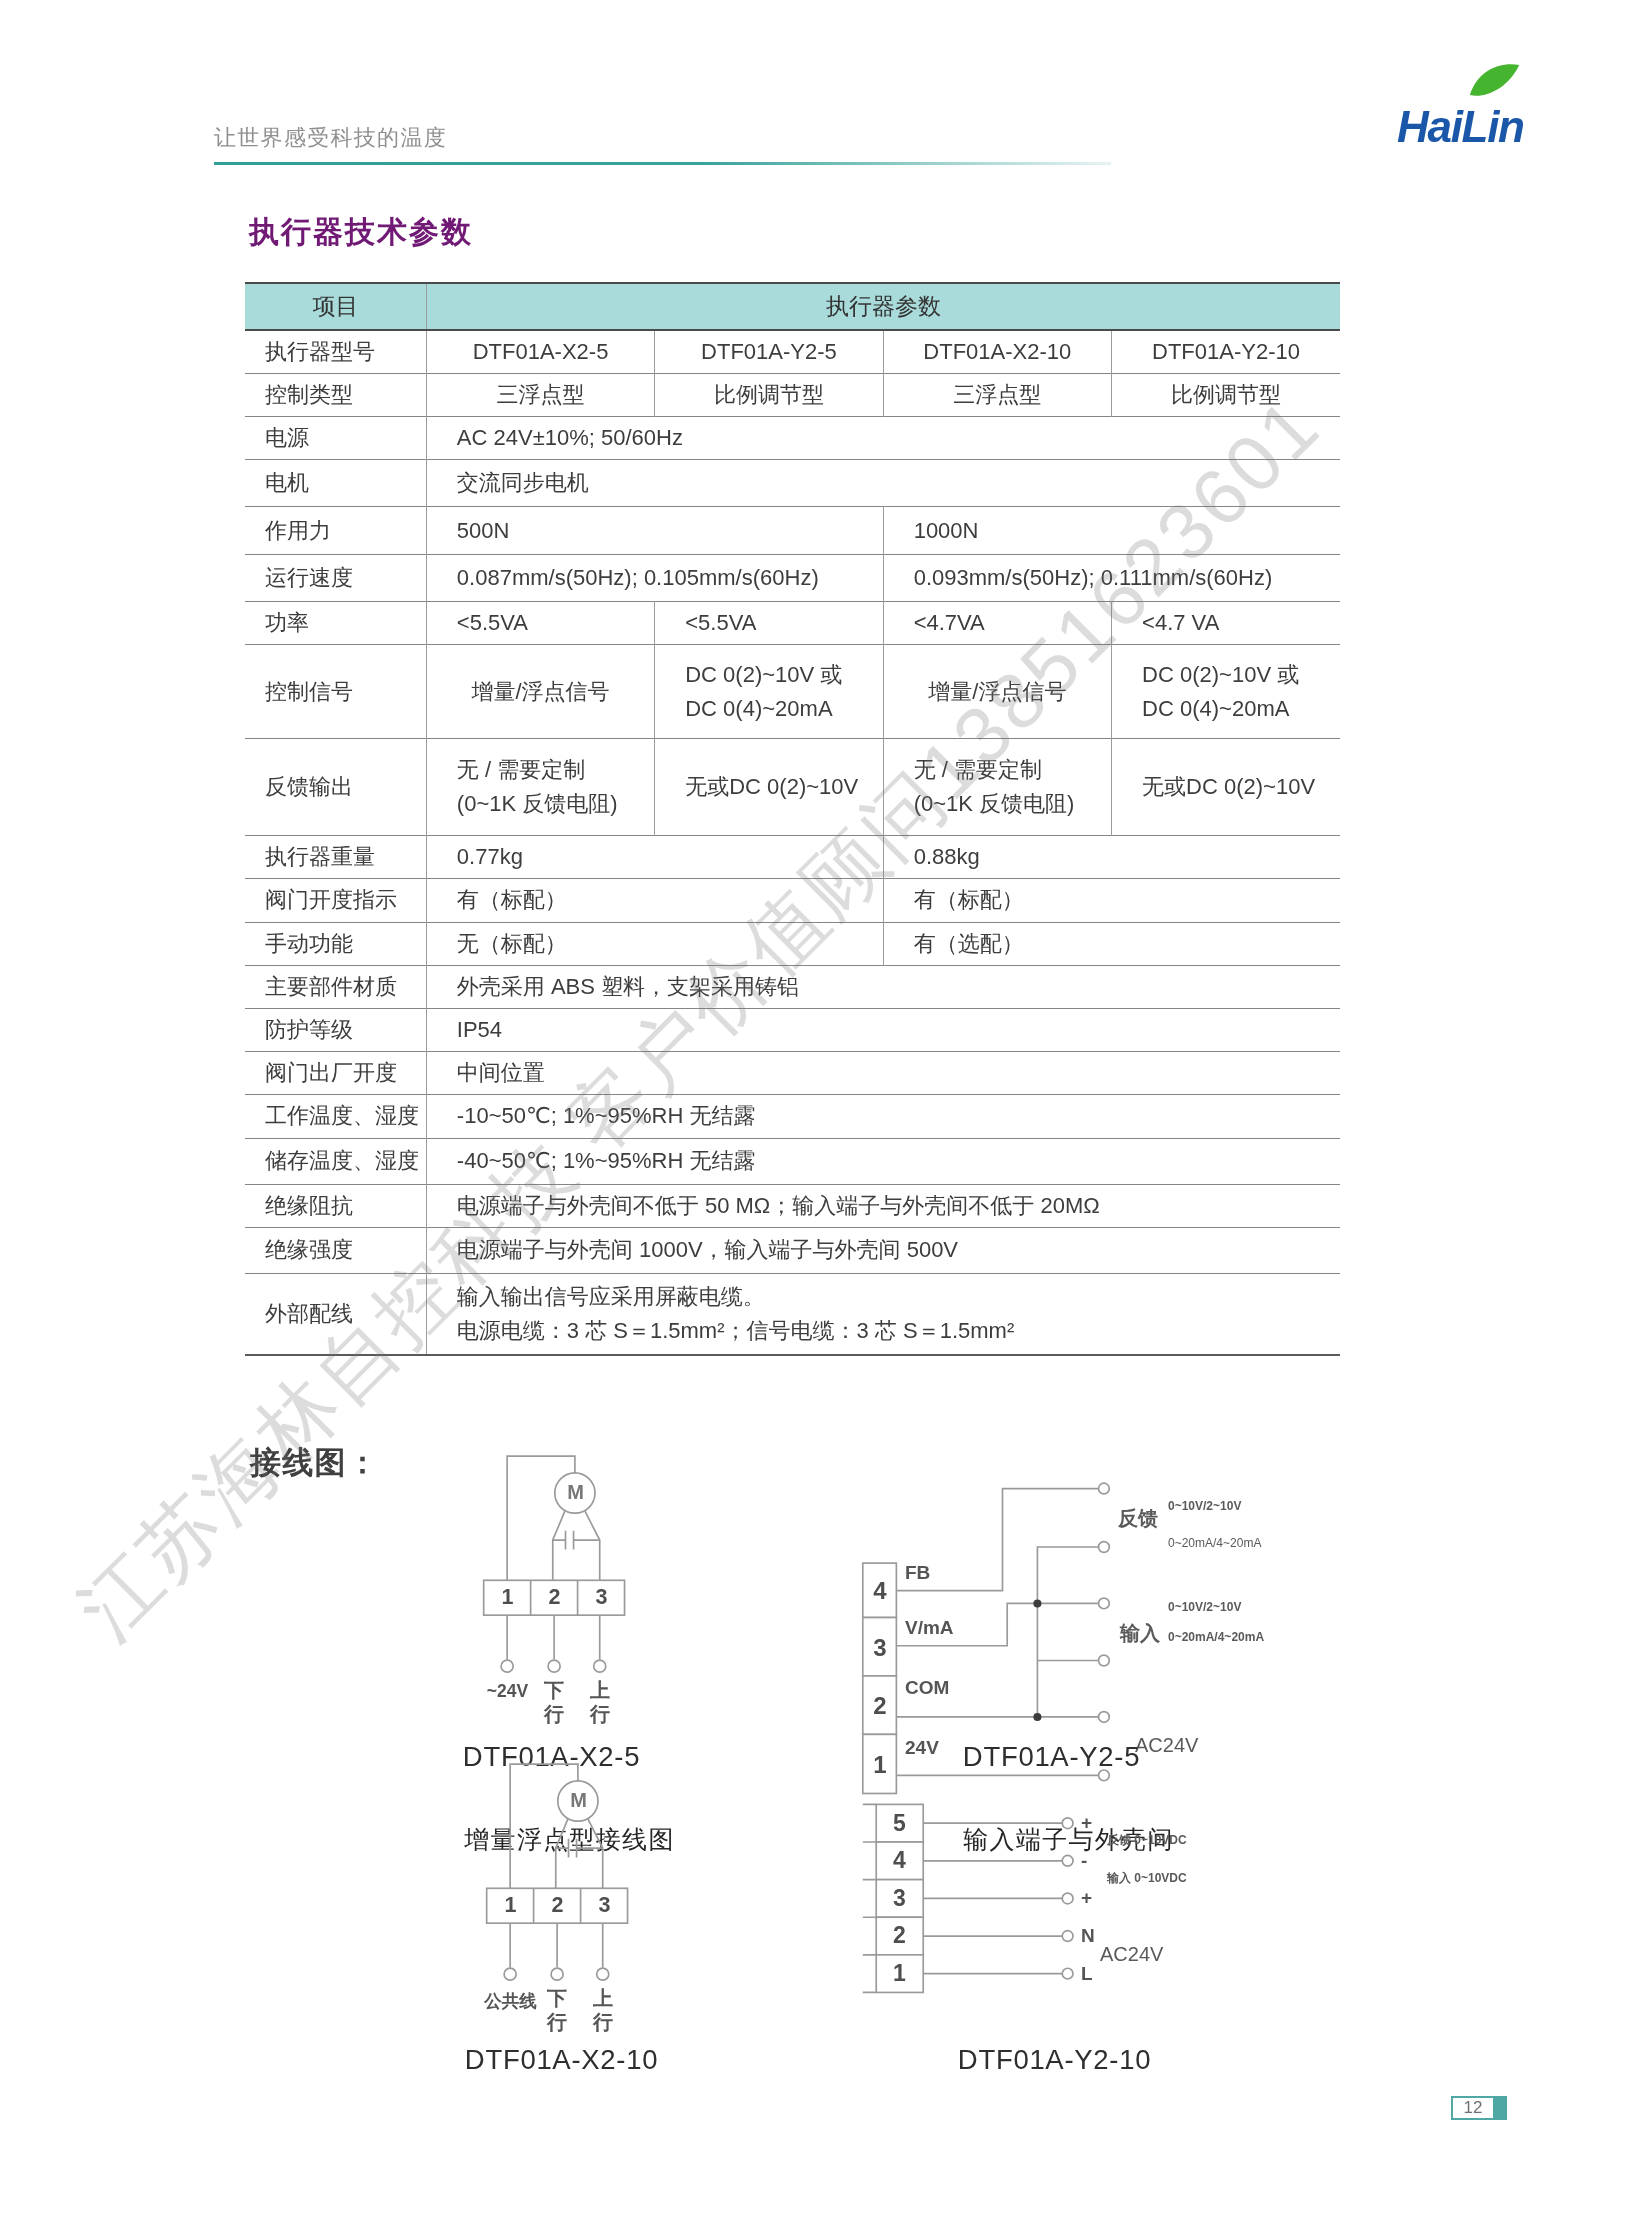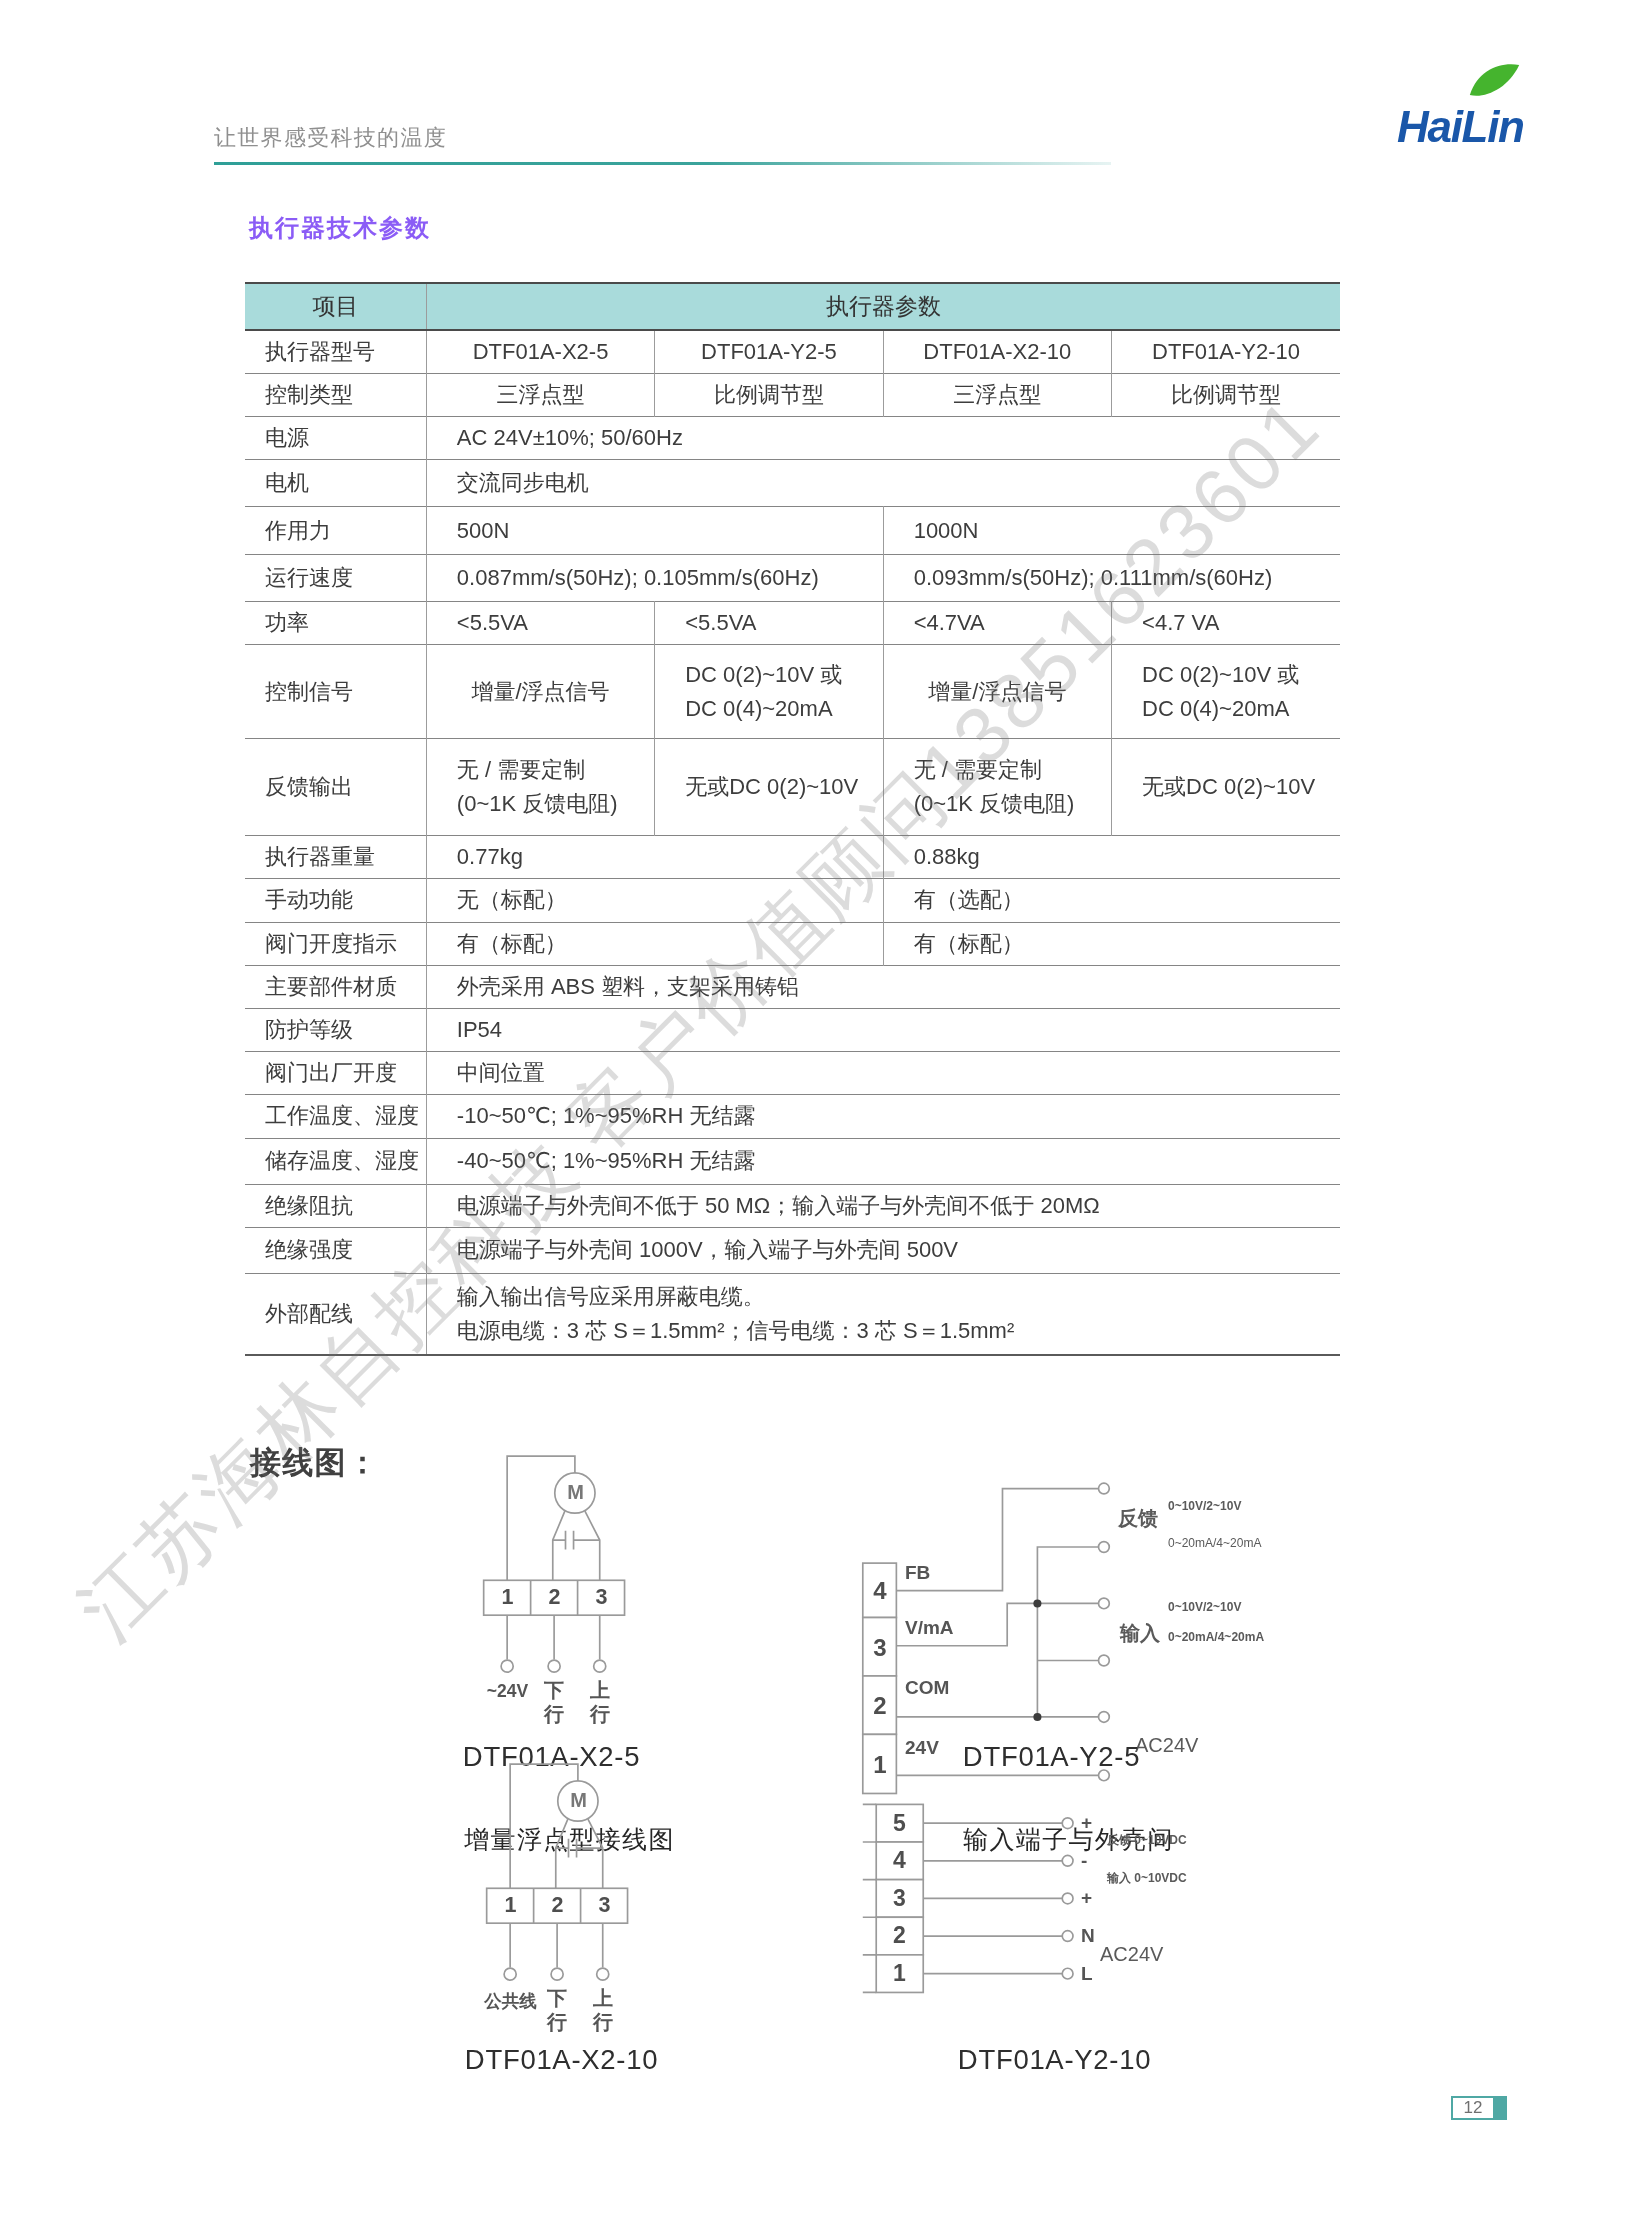--- a/index.html
+++ b/index.html
@@ -9,21 +9,21 @@
 
   
   .slogan{left:214px;top:123px;font-size:22px;color:#8f8f8f;letter-spacing:1.3px;}
   .hrule{left:214px;top:162px;width:897px;height:2.7px;
          background:linear-gradient(90deg,#2f9f97 0%,#3aa39b 55%,rgba(58,163,155,0.12) 100%);}
   .logo-text{left:1397px;top:102px;font-size:44px;font-weight:bold;font-style:italic;
              color:#1a57a9;letter-spacing:-1.3px;}
   .logo-leaf{left:1467px;top:59px;}
 
   
-  .sec-title{left:249px;top:212px;font-size:24px;font-weight:bold;color:#8b5cf6;letter-spacing:2px;}
+  .sec-title{left:249px;top:212px;font-size:30px;font-weight:bold;color:#701a75;letter-spacing:2px;}
   .wiring-title{left:250px;top:1442px;font-size:31px;font-weight:bold;color:#404040;letter-spacing:1.3px;}
 
   
   .spec-wrap{left:245px;top:282px;}
   table.spec{border-collapse:collapse;table-layout:fixed;width:1095px;
              font-size:22px;color:#3d3d3d;border-bottom:2px solid #5a5a5a;}
   table.spec td{border-top:1.3px solid #858585;border-left:1.3px solid #9c9c9c;
                 border-right:1.3px solid #9c9c9c;padding:4px 6.7px;white-space:pre-line;
                 line-height:1.55;}
   table.spec td:first-child{border-left:none;}
@@ -147,29 +147,29 @@
             <td colspan="1" class="val al">无或DC 0(2)~10V</td>
             <td colspan="1" class="val al">无 / 需要定制
 (0~1K 反馈电阻)</td>
             <td colspan="1" class="val al">无或DC 0(2)~10V</td>
           </tr>
           <tr style="height: 42px;">
             <td class="lbl">执行器重量</td>
             <td colspan="2" class="val al">0.77kg</td>
             <td colspan="2" class="val al">0.88kg</td>
           </tr>
+          <tr style="height: 42px;">
+            <td class="lbl">阀门开度指示</td>
+            <td colspan="2" class="val al">有（标配）</td>
+            <td colspan="2" class="val al">有（标配）</td>
+          </tr>
           <tr style="height: 40px;">
             <td class="lbl">手动功能</td>
             <td colspan="2" class="val al">无（标配）</td>
             <td colspan="2" class="val al">有（选配）</td>
-          </tr>
-          <tr style="height: 42px;">
-            <td class="lbl">阀门开度指示</td>
-            <td colspan="2" class="val al">有（标配）</td>
-            <td colspan="2" class="val al">有（标配）</td>
           </tr>
           <tr style="height: 40px;">
             <td class="lbl">主要部件材质</td>
             <td colspan="4" class="val al">外壳采用 ABS 塑料，支架采用铸铝</td>
           </tr>
           <tr style="height: 43px;">
             <td class="lbl">防护等级</td>
             <td colspan="4" class="val al">IP54</td>
           </tr>
           <tr style="height: 43px;">

